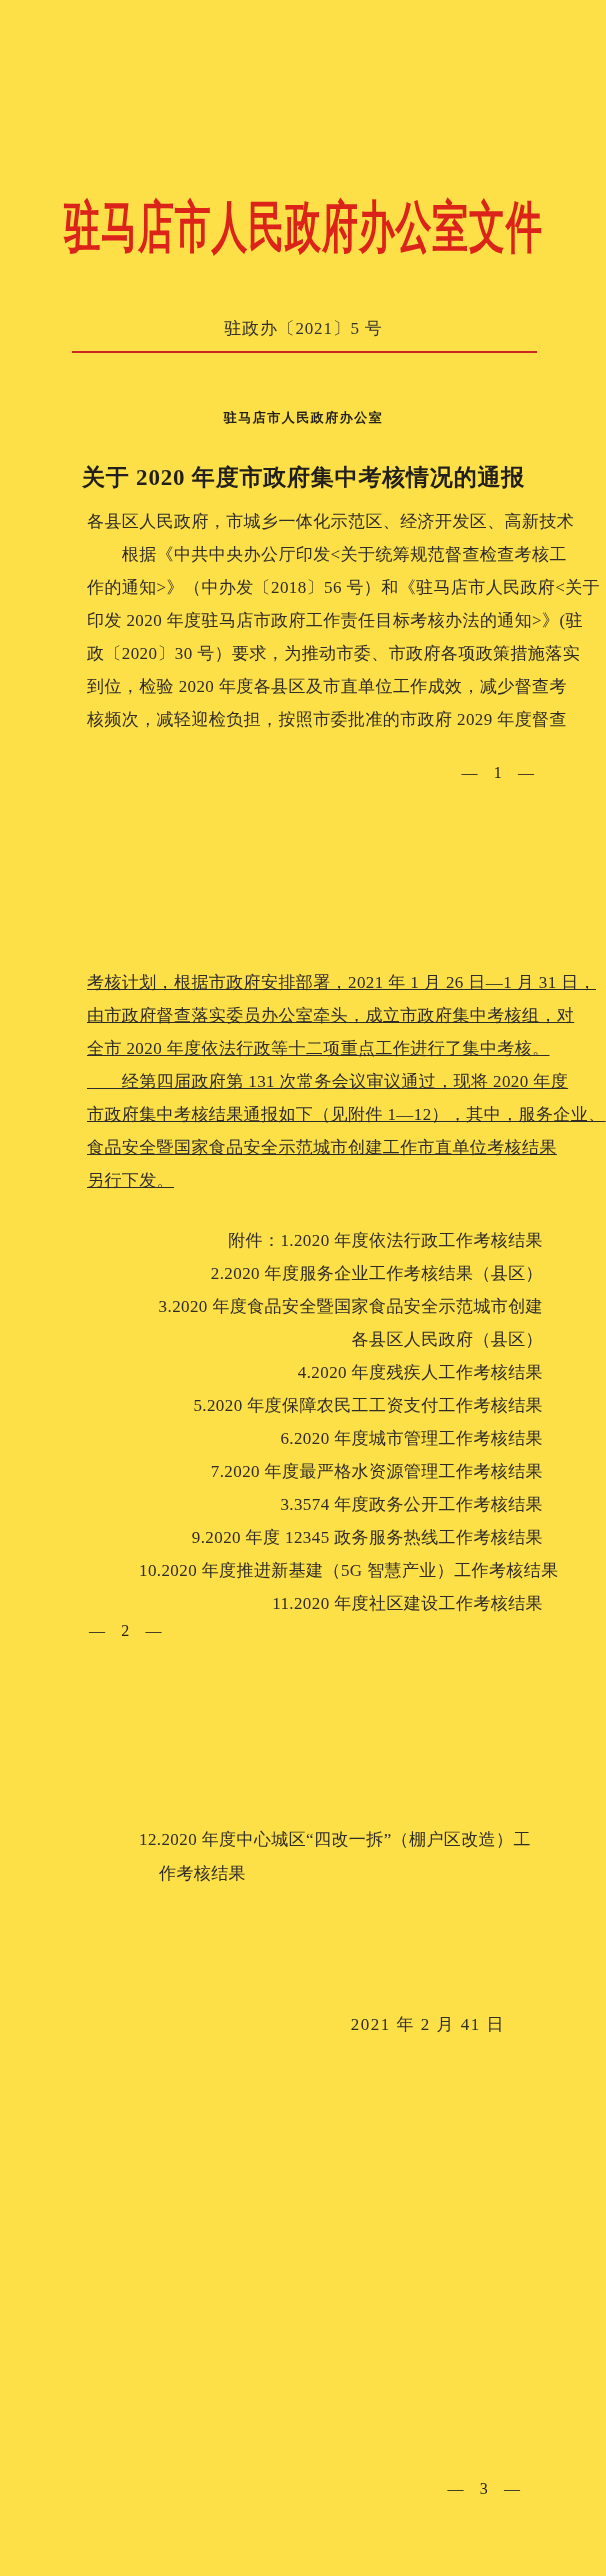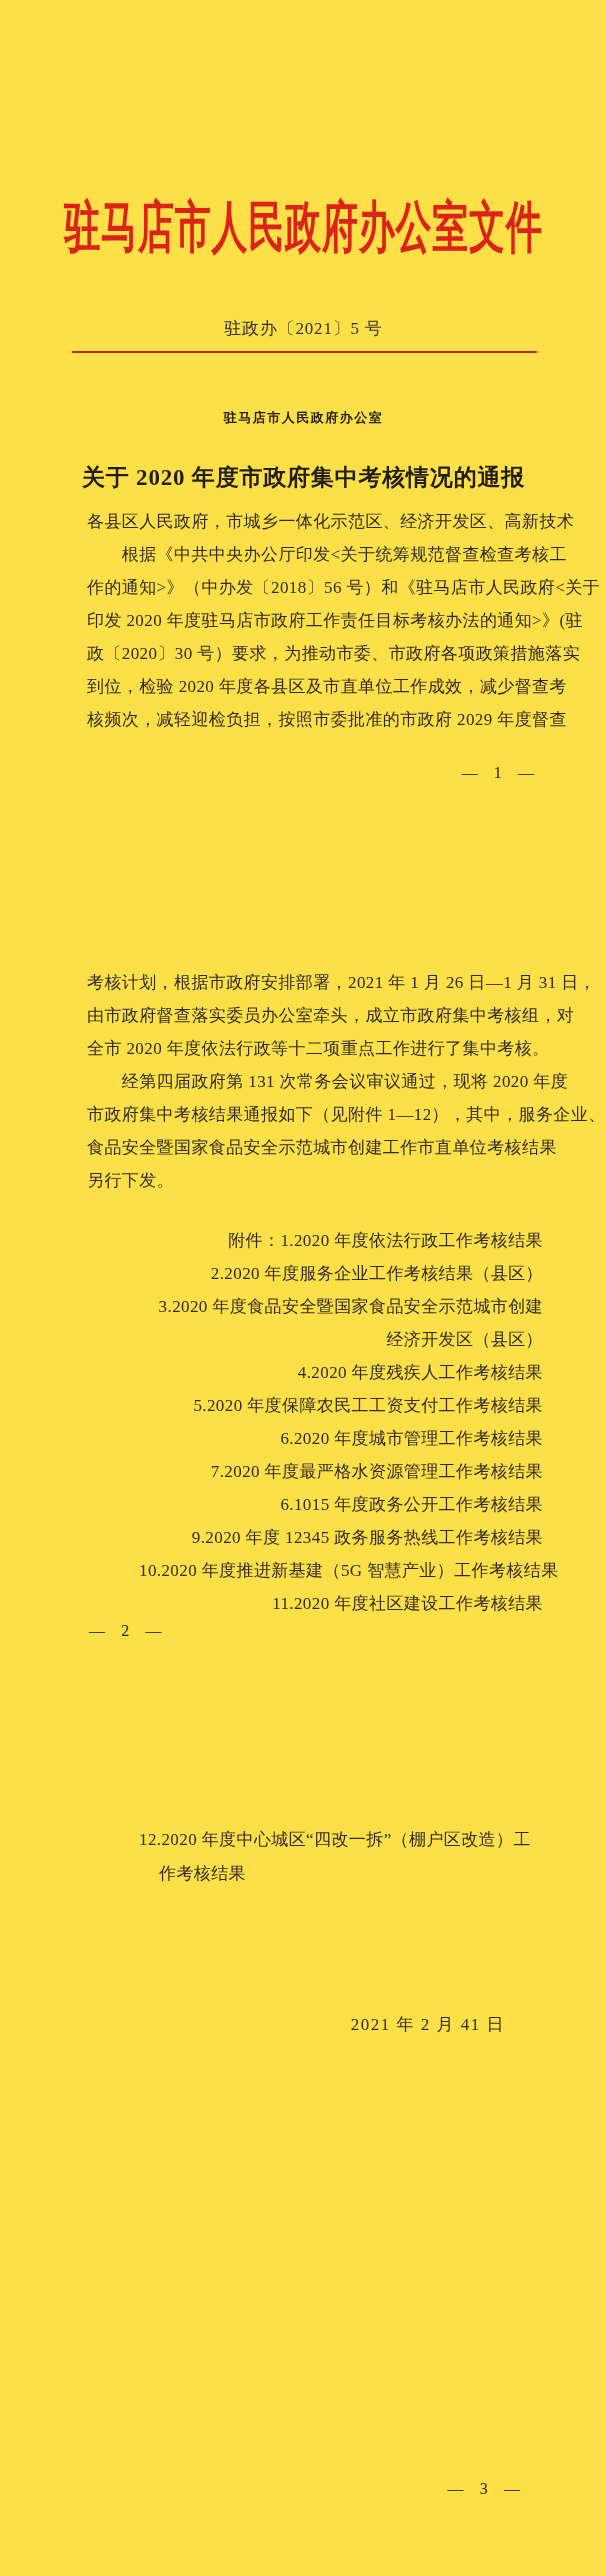--- a/index.html
+++ b/index.html
@@ -75,21 +75,21 @@
     font-size: 17px;
     color: #2f2b28;
   }
   .body-block .line {
     height: 33px;
     line-height: 33px;
     white-space: nowrap;
     letter-spacing: 0.4px;
   }
   .p1-block { top: 505px; }
-  .p2-block { top: 966px; }
+  .p2-block { top: 966px; text-decoration: underline; }
   .att-block { top: 1224px; }
   .att-block .line { height: 33px; line-height: 33px; white-space: nowrap; letter-spacing: 0.4px; }
   .att-row { padding-left: 52px; text-align: right; }
   .att-row.first { padding-left: 0; }
   .att-row.cont { padding-left: 72px; }
   .att-label { display: inline; }
   .page-number {
     position: absolute;
     font-size: 16px;
     color: #26231f;
@@ -151,26 +151,26 @@
     <div class="line">　　经第四届政府第 131 次常务会议审议通过，现将 2020 年度</div>
     <div class="line">市政府集中考核结果通报如下（见附件 1—12），其中，服务企业、</div>
     <div class="line">食品安全暨国家食品安全示范城市创建工作市直单位考核结果</div>
     <div class="line">另行下发。</div>
   </div>
 
   <div class="body-block att-block">
     <div class="line att-row first"><span class="att-label">附件：</span><span>1.2020 年度依法行政工作考核结果</span></div>
     <div class="line att-row">2.2020 年度服务企业工作考核结果（县区）</div>
     <div class="line att-row">3.2020 年度食品安全暨国家食品安全示范城市创建</div>
-    <div class="line att-row cont">经济开发区（县区）</div>
+    <div class="line att-row cont">各县区人民政府（县区）</div>
     <div class="line att-row">4.2020 年度残疾人工作考核结果</div>
     <div class="line att-row">5.2020 年度保障农民工工资支付工作考核结果</div>
     <div class="line att-row">6.2020 年度城市管理工作考核结果</div>
     <div class="line att-row">7.2020 年度最严格水资源管理工作考核结果</div>
-    <div class="line att-row">6.1015 年度政务公开工作考核结果</div>
+    <div class="line att-row">3.3574 年度政务公开工作考核结果</div>
     <div class="line att-row">9.2020 年度 12345 政务服务热线工作考核结果</div>
     <div class="line att-row">10.2020 年度推进新基建（5G 智慧产业）工作考核结果</div>
     <div class="line att-row">11.2020 年度社区建设工作考核结果</div>
   </div>
 
   <div class="page-number pg2">— 2 —</div>
 
   <div class="p3-item p3-line1">12.2020 年度中心城区“四改一拆”（棚户区改造）工</div>
   <div class="p3-item p3-line2">作考核结果</div>
 

